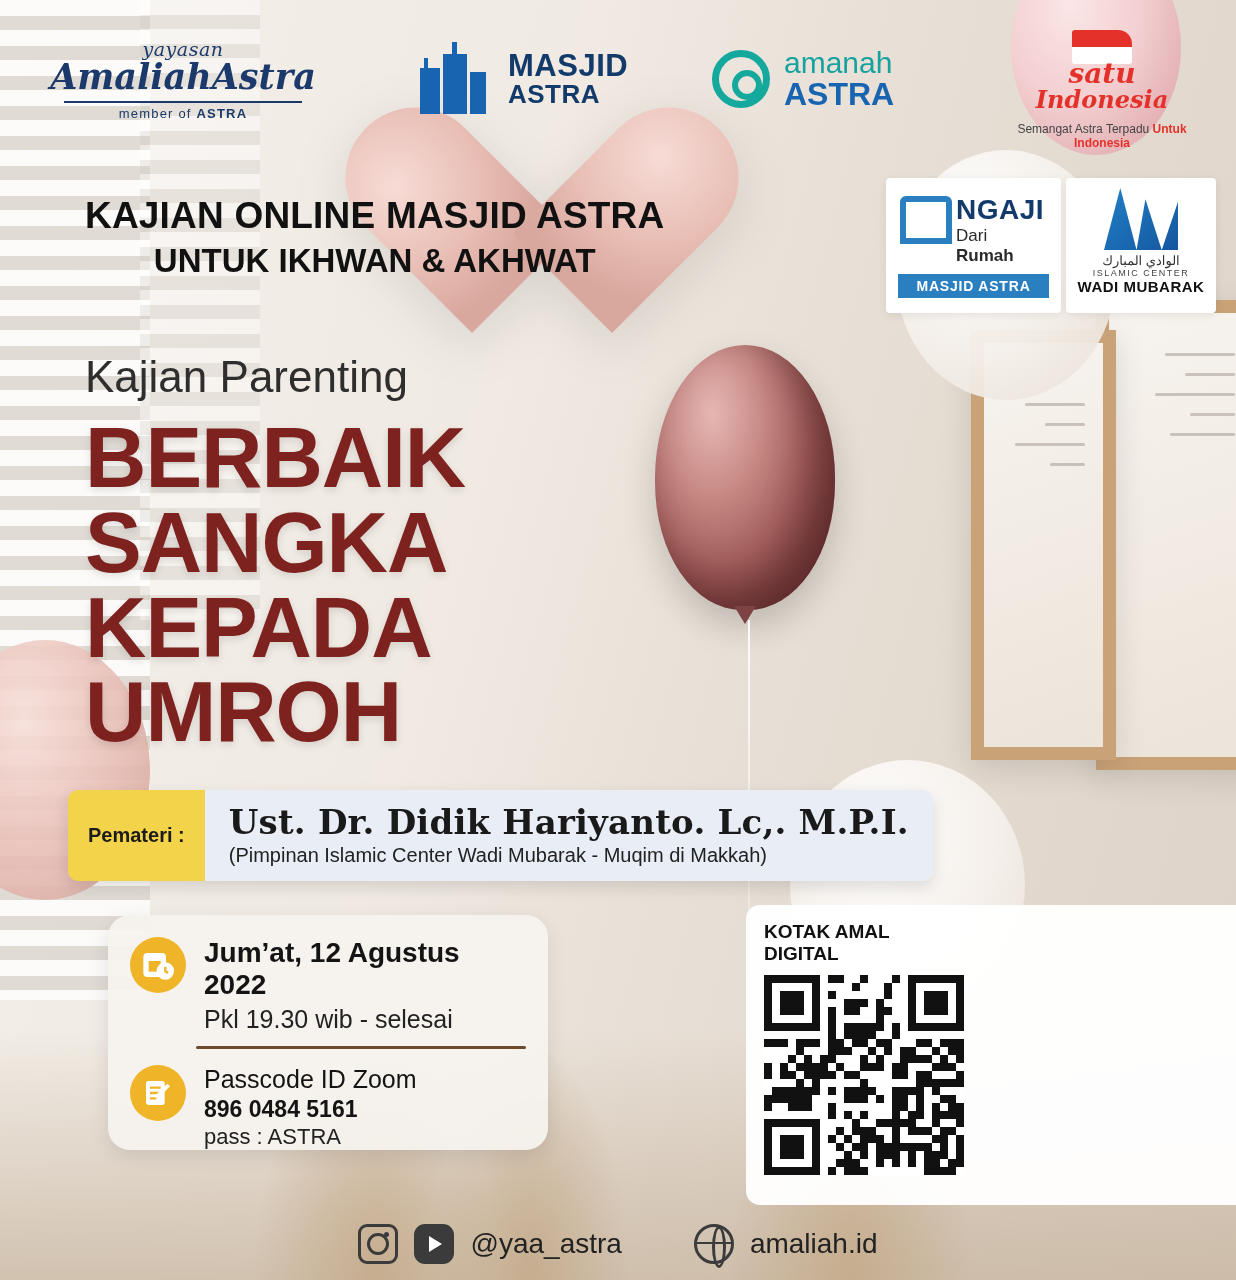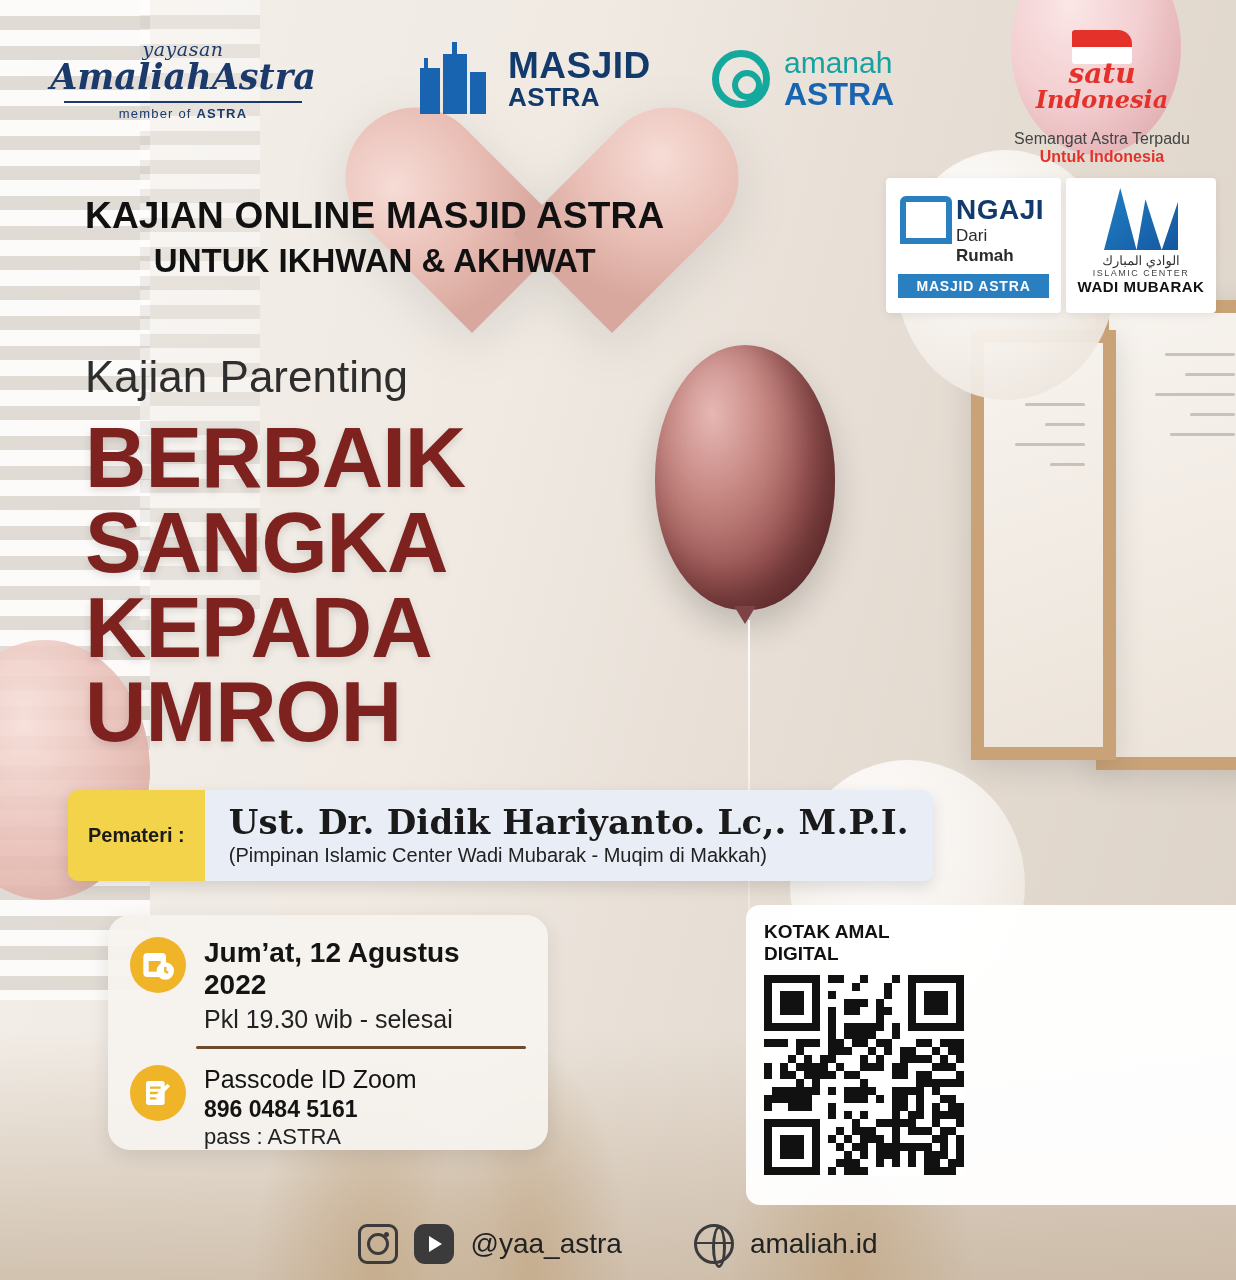--- a/index.html
+++ b/index.html
@@ -133,34 +133,34 @@
   .logo-amaliah .yayasan { font-family: "DejaVu Serif", serif; font-style: italic; font-size: 19px; color: #1b3a6b; letter-spacing: .5px; }
   .logo-amaliah .name { font-family: "DejaVu Serif", serif; font-style: italic; font-size: 35px; color: #1b3a6b; font-weight: 700; margin-top: -4px; }
   .logo-amaliah .rule { height: 2px; background:#1b3a6b; margin: 4px 16px 3px; }
   .logo-amaliah .member { font-size: 13px; color: #1b3a6b; letter-spacing: 1.2px; }
   .logo-amaliah .member b { font-weight: 700; }
 
   .logo-masjid { position: absolute; left: 418px; top: 42px; display:flex; align-items:center; gap:12px; }
   .logo-masjid .mark { width: 78px; height: 72px; position: relative; }
   .logo-masjid .mark i { position:absolute; background:#1964b0; display:block; }
   .logo-masjid .txt { line-height: 1.0; }
-  .logo-masjid .txt .l1 { font-size: 37px; font-weight: 700; color: #123a6b; letter-spacing: .5px; }
+  .logo-masjid .txt .l1 { font-size: 31px; font-weight: 700; color: #123a6b; letter-spacing: .5px; }
   .logo-masjid .txt .l2 { font-size: 26px; font-weight: 700; color: #123a6b; letter-spacing: .5px; }
 
   .logo-amanah { position: absolute; left: 712px; top: 48px; display:flex; align-items:center; gap:14px; }
   .logo-amanah .ring { width: 58px; height: 58px; border-radius: 50%; border: 7px solid #15a89c; position: relative; }
   .logo-amanah .ring::after { content:""; position:absolute; left: 13px; top: 13px; width: 18px; height: 18px; border-radius: 50%; border: 6px solid #15a89c; }
   .logo-amanah .t1 { font-size: 30px; color: #17a2a0; font-weight: 400; line-height: 1; }
   .logo-amanah .t2 { font-size: 32px; color: #1964b0; font-weight: 700; line-height: 1; }
 
   .logo-satu { position: absolute; right: 44px; top: 30px; width: 180px; text-align:center; }
   .logo-satu .flag { width: 60px; height: 34px; margin: 0 auto; background: linear-gradient(to bottom,#e4322b 0 50%, #ffffff 50% 100%); border-radius: 3px 14px 3px 3px; }
   .logo-satu .satu { font-family:"DejaVu Serif", serif; font-style: italic; font-weight:700; color:#e4322b; font-size: 28px; line-height: 1; margin-top: -4px;}
   .logo-satu .indo { font-family:"DejaVu Serif", serif; font-style: italic; font-weight:700; color:#e4322b; font-size: 24px; line-height: 1;}
-  .logo-satu .tag { font-size: 16px; color:#444; margin-top: 18px;}
+  .logo-satu .tag { font-size: 12px; color:#444; margin-top: 10px;}
   .logo-satu .tag b { color:#e4322b; }
 
   
   .title-block { position: absolute; left: 85px; top: 195px; }
   .title-main { font-size: 37px; font-weight: 700; color: #111; letter-spacing: .2px; }
   .title-sub { font-size: 33px; font-weight: 700; color: #111; text-align: center; margin-top: 5px; }
 
   
   .badge-ngaji {
     position: absolute; right: 175px; top: 178px; width: 175px; height: 135px;

